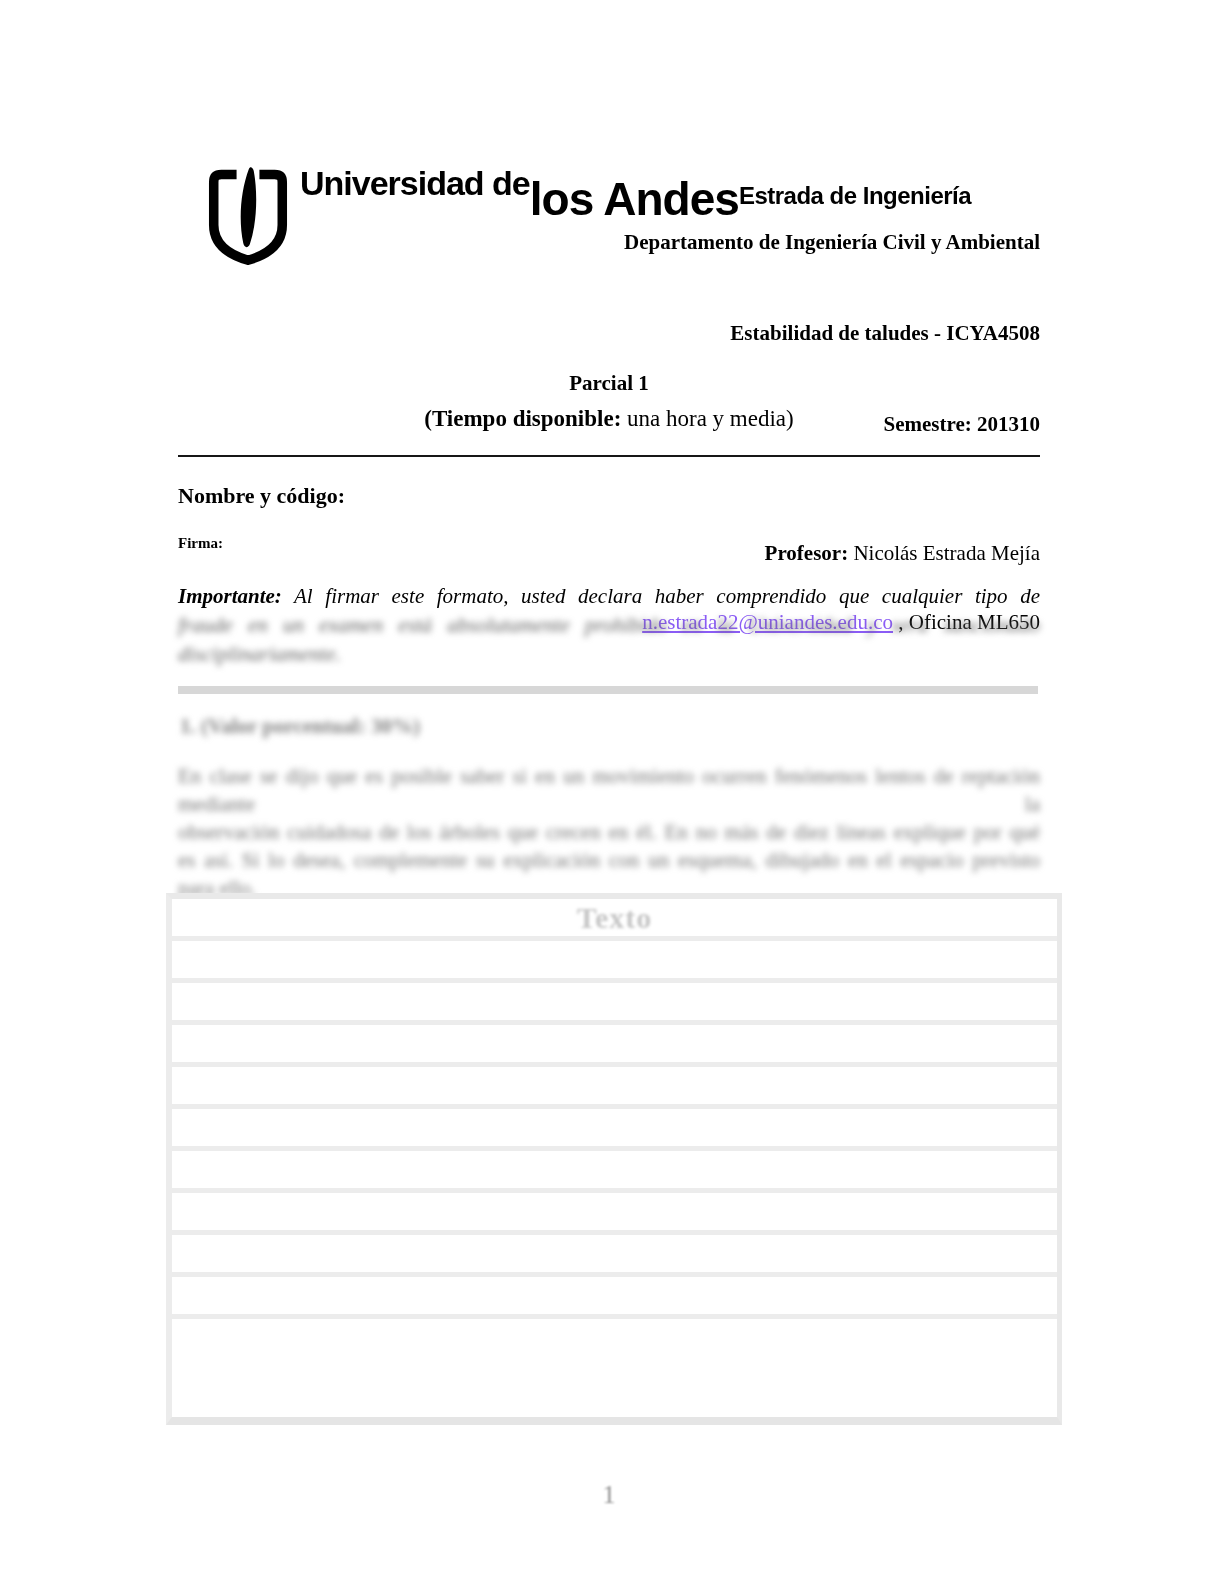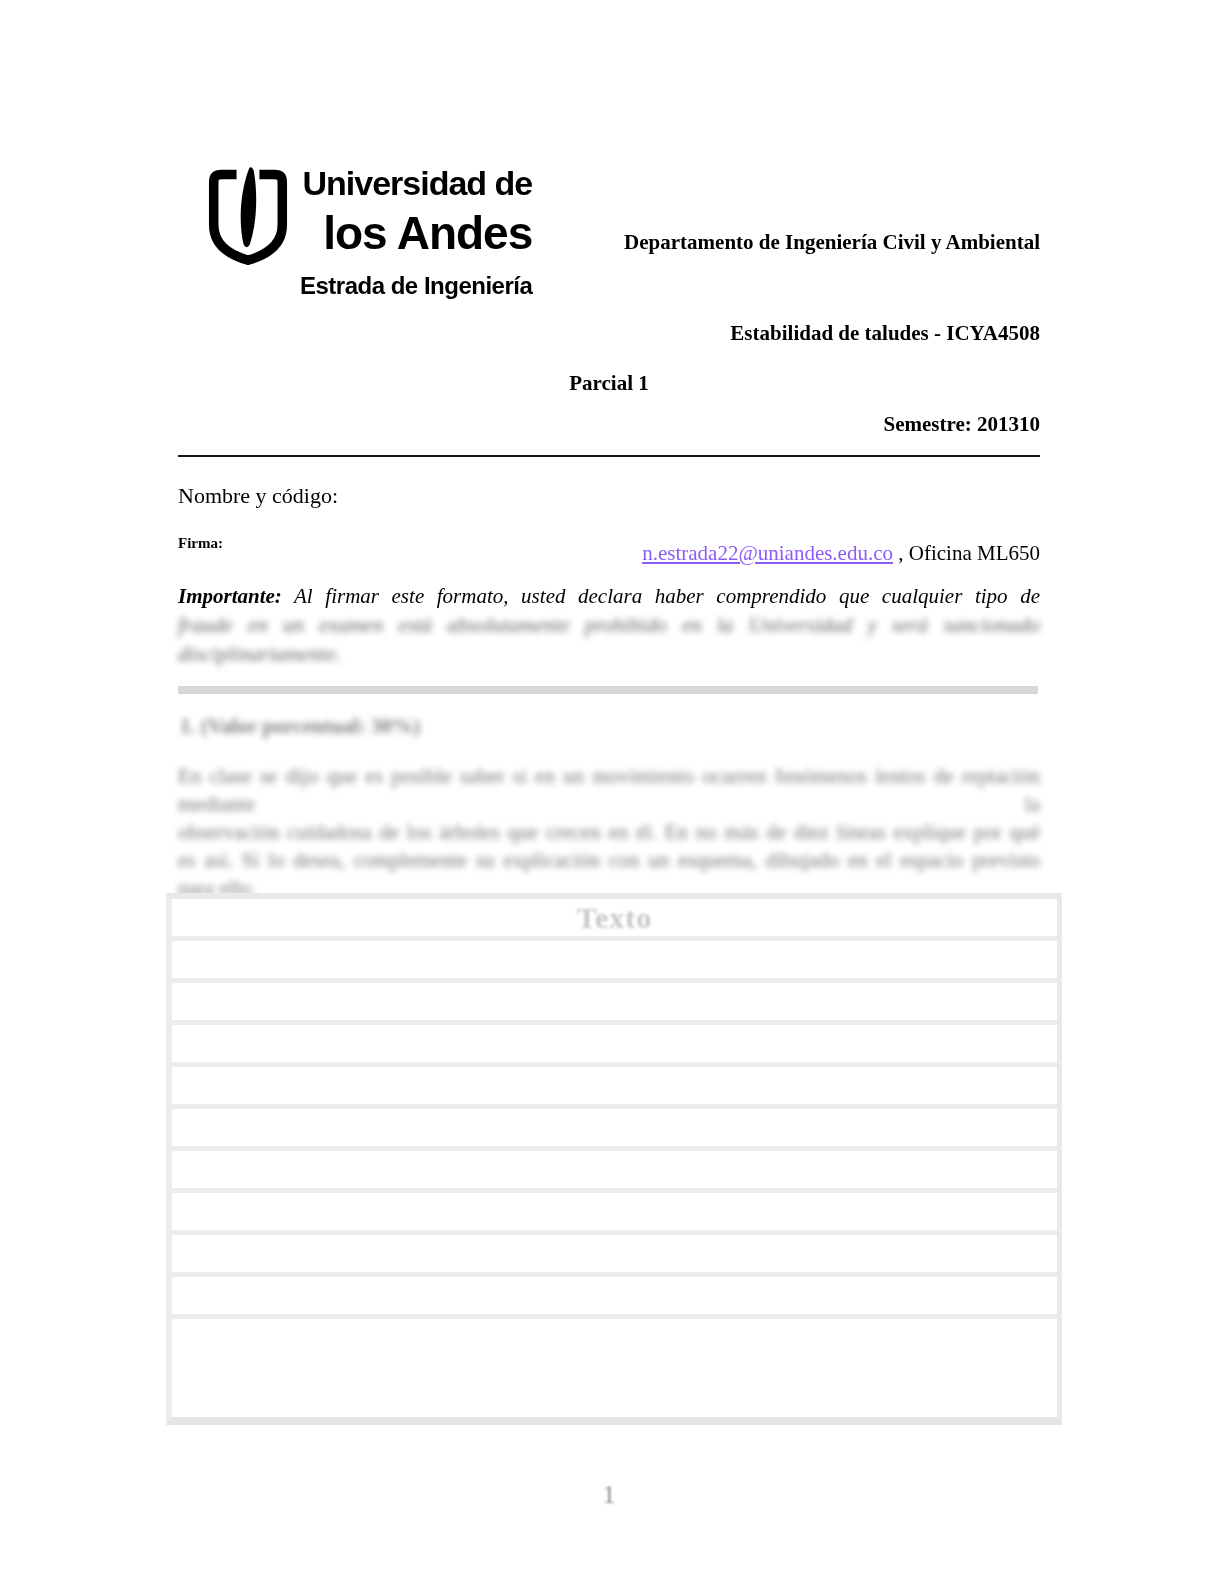--- a/index.html
+++ b/index.html
@@ -9,39 +9,39 @@
     font-family:"Liberation Serif","DejaVu Serif",serif; color:#000; overflow:hidden;
   }
   .b { font-weight:bold;margin-top:22px; }
   .i { font-style:italic; }
   .bi { font-weight:bold; font-style:italic; }
 
   
   .logo { position:absolute; left:205px; top:166px; display:flex; align-items:flex-start; gap:9px;
           font-family:"Liberation Sans","DejaVu Sans",sans-serif; }
   .logo-shield { flex:0 0 auto; }
-  .logo-text { display:flex; flex-direction:column;align-items:flex-end; }
+  .logo-text { display:flex; flex-direction:row; }
   .logo-l1 { font-size:34px; font-weight:bold; letter-spacing:-1px; line-height:1.0; }
   .logo-l2 { font-size:46px; font-weight:bold; letter-spacing:-1px; line-height:1.0; margin-top:10px; }
   .logo-faculty { font-size:24px; font-weight:bold; letter-spacing:-0.5px; margin-top:16px; }
 
   
   .header-info { position:absolute; top:163px; right:184px; text-align:right;
                  font-size:21px; line-height:23px; white-space:pre; }
   .header-info .gap { height:14px; }
   .email-link { color:#8b5cf6; text-decoration:underline; }
 
   
   .title-block { position:absolute; top:366px; left:178px; width:862px; text-align:center; }
   .title-main { font-size:21px; font-weight:bold; line-height:34px; }
   .title-sub  { font-size:23px; margin-top:6px; white-space:pre; }
 
   .hr-black { position:absolute; top:455px; left:178px; width:862px; height:2px; background:#161616; }
 
-  .label-nombre { position:absolute; top:483px; left:178px; font-size:22px; font-weight:normal; }
+  .label-nombre { position:absolute; top:483px; left:178px; font-size:22px; font-weight:bold; }
   .label-firma  { position:absolute; top:535px; left:178px; font-size:15px; font-weight:bold; }
 
   
   .notice { position:absolute; top:582px; left:178px; width:862px; font-size:21px; font-style:italic; }
   .notice-line { line-height:29px; }
   .jl { text-align:justify; text-align-last:justify; }
   .blur-soft { filter:blur(3px); color:#666; }
 
   .divider-gray { position:absolute; top:686px; left:178px; width:860px; height:8px; background:#d7d7d7; filter:blur(0.6px); }
 
@@ -78,25 +78,27 @@
       <div class="logo-l2">los Andes</div>
       <div class="logo-faculty">Estrada de Ingeniería</div>
     </div>
   </div>
 
   <div class="header-info">
     <div class="b">Departamento de Ingeniería Civil y Ambiental</div>
     <div class="b">Estabilidad de taludes - ICYA4508</div>
     <div class="b">Semestre: 201310</div>
     <div class="gap"></div>
+    <div><span class="b">Profesor:</span><span> Nicolás Estrada Mejía</span></div>
     <div><a href="#" class="email-link">n.estrada22@uniandes.edu.co</a><span> , Oficina ML650</span></div>
   </div>
 
   <div class="title-block">
     <div class="title-main">Parcial 1</div>
+    <div class="title-sub"><span class="b">(Tiempo disponible:</span><span> una hora y media)</span></div>
   </div>
 
   <div class="hr-black"></div>
 
   <div class="label-nombre">Nombre y código:</div>
   <div class="label-firma">Firma:</div>
 
   <div class="notice">
     <div class="notice-line jl"><span class="bi">Importante:</span><span class="i"> Al firmar este formato, usted declara haber comprendido que cualquier tipo de</span></div>
     <div class="notice-line jl blur-soft">fraude en un examen está absolutamente prohibido en la Universidad y será sancionado</div>

